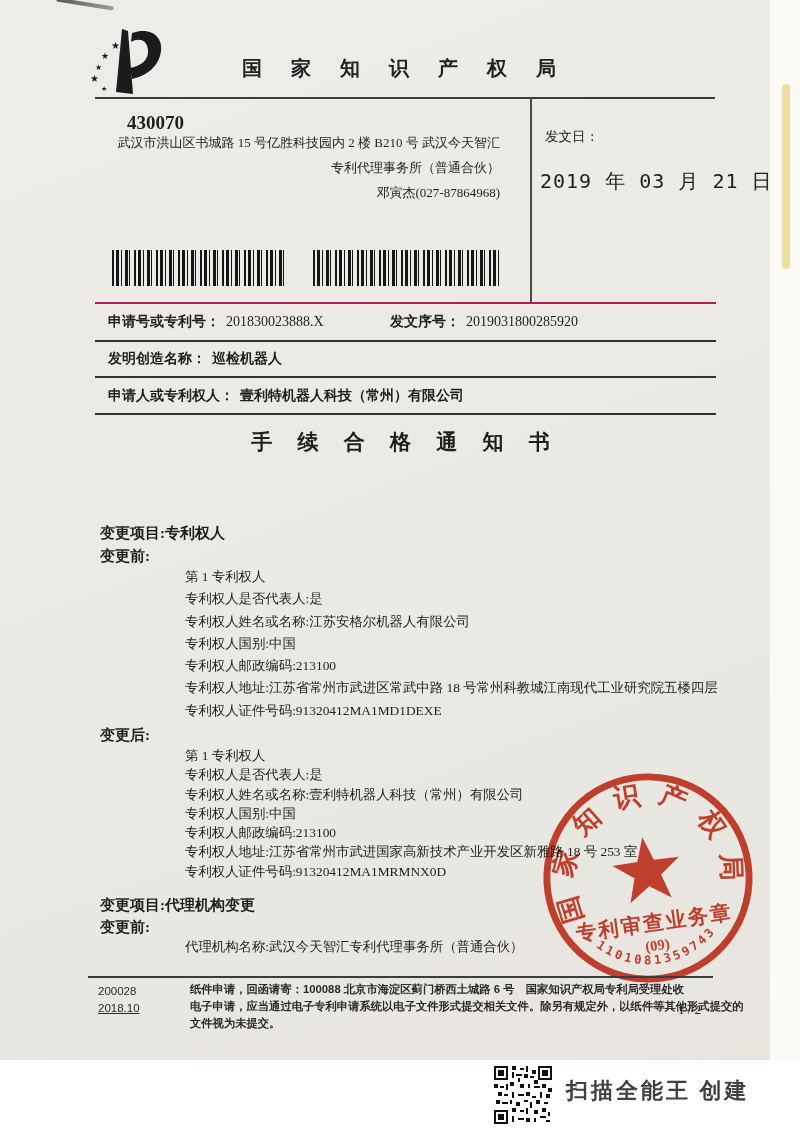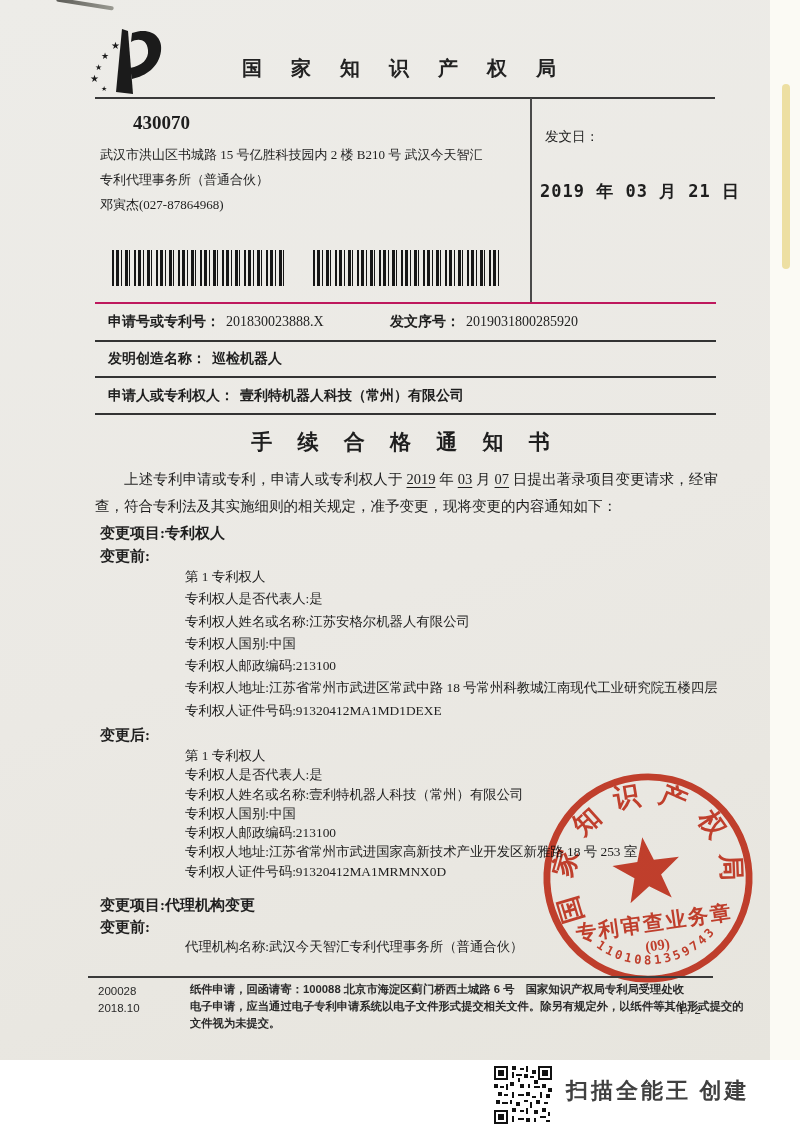--- a/index.html
+++ b/index.html
@@ -10,24 +10,24 @@
   .paper{position:absolute;left:0;top:0;width:770px;height:1060px;
          background:linear-gradient(160deg,#edece8 0%,#ebe9e4 55%,#e7e5de 100%);}
   .edge-right{position:absolute;left:770px;top:0;width:30px;height:1060px;background:#fbfaf4;}
   .edge-yellow{position:absolute;left:782px;top:84px;width:8px;height:185px;background:#e8d687;opacity:.75;border-radius:4px;}
   .bottom-strip{position:absolute;left:0;top:1060px;width:800px;height:72px;background:#ffffff;}
   .staple{position:absolute;left:56px;top:2px;width:58px;height:4px;background:linear-gradient(90deg,#5c5c57,#9a9a92);border-radius:2px;transform:rotate(9deg);}
   
   .office-title{left:95px;top:55px;width:620px;text-align:center;font-size:20px;font-weight:700;letter-spacing:12px;color:#222;}
   .rule{background:#3a3a3a;height:2px;}
   .vline{position:absolute;left:530px;top:98px;width:2px;height:205px;background:#4a4a4a;}
-  .postcode{left:133px;top:112px;font-size:19px;font-weight:700;}
-  .addr{left:100px;top:142px;width:400px;text-align:left;font-size:13px;line-height:25px;white-space:nowrap;}
+  .postcode{left:127px;top:112px;font-size:19px;font-weight:700;}
+  .addr{left:100px;top:130px;width:400px;text-align:right;font-size:13px;line-height:25px;white-space:nowrap;}
   .dispatch-label{left:545px;top:128px;font-size:13.5px;}
-  .dispatch-date{left:540px;top:180px;font-size:17px;font-weight:700;font-family:"DejaVu Sans Mono",monospace;letter-spacing:1px;}
+  .dispatch-date{left:540px;top:168px;font-size:20px;font-weight:400;font-family:"DejaVu Sans Mono",monospace;letter-spacing:1px;}
   
   .barcode{position:absolute;top:250px;height:36px;
     background:repeating-linear-gradient(90deg,#161616 0 2px,transparent 2px 4px,#161616 4px 7px,transparent 7px 9px,#161616 9px 10px,transparent 10px 13px,#161616 13px 16px,transparent 16px 17px,#161616 17px 18px,transparent 18px 22px);}
   
   .info-table{left:95px;top:302px;width:621px;border-top:2px solid #be185d;}
   .info-row{position:relative;border-bottom:2px solid #333;padding-left:13px;display:flex;align-items:center;font-size:14px;}
   .lbl{font-weight:700;}
   .val{font-weight:400;margin-left:6px;}
   .val2group{position:absolute;left:295px;top:0;height:100%;display:flex;align-items:center;}
   
@@ -100,23 +100,20 @@
       <span class="lbl">发明创造名称：</span>
       <span class="val" style="font-weight:600;">巡检机器人</span>
     </div>
     <div class="info-row" style="height:35px;">
       <span class="lbl">申请人或专利权人：</span>
       <span class="val" style="font-weight:600;">壹利特机器人科技（常州）有限公司</span>
     </div>
   </div>
 
   <div class="abs notice-title">手 续 合 格 通 知 书</div>
-  <div class="abs body-par">
-    <span>上述专利申请或专利，申请人或专利权人于 </span><span class="u">2019</span><span> 年 </span><span class="u">03</span><span> 月 </span><span class="u">07</span><span> 日提出著录项目变更请求，经审查，符合专利法及其实施细则的相关规定，准予变更，现将变更的内容通知如下：</span>
-  </div>
 
   <div class="abs chg-label" style="left:100px;top:524px;">变更项目:专利权人</div>
   <div class="abs chg-label" style="left:100px;top:547px;">变更前:</div>
   <div class="abs chg-block lh22" style="left:185px;top:566px;">
     <div>第 1 专利权人</div>
     <div>专利权人是否代表人:是</div>
     <div>专利权人姓名或名称:江苏安格尔机器人有限公司</div>
     <div>专利权人国别:中国</div>
     <div>专利权人邮政编码:213100</div>
     <div>专利权人地址:江苏省常州市武进区常武中路 18 号常州科教城江南现代工业研究院五楼四层</div>
@@ -151,21 +148,21 @@
       <text x="110" y="163" text-anchor="middle" font-size="21" font-weight="bold" fill="#cf3722" letter-spacing="2" font-family="Liberation Serif,serif">专利审查业务章</text>
       <text x="110" y="184" text-anchor="middle" font-size="15" font-weight="bold" fill="#cf3722" font-family="Liberation Serif,serif">(09)</text>
       <text font-size="12.5" font-weight="bold" fill="#cf3722" letter-spacing="3" font-family="DejaVu Sans Mono,monospace">
         <textPath href="#arcBottom">1101081359743</textPath>
       </text>
     </svg>
   </div>
 
   <div class="abs rule" style="left:88px;top:976px;width:625px;"></div>
   <div class="abs form-meta" style="left:98px;top:985px;">200028</div>
-  <div class="abs form-meta" style="left:98px;top:1002px;">2018.10</div>
+  <div class="abs form-meta" style="left:98px;top:1002px;text-decoration:underline;">2018.10</div>
   <div class="abs foot-line" style="left:190px;top:982px;">纸件申请，回函请寄：100088 北京市海淀区蓟门桥西土城路 6 号　国家知识产权局专利局受理处收</div>
   <div class="abs foot-line" style="left:190px;top:999px;">电子申请，应当通过电子专利申请系统以电子文件形式提交相关文件。除另有规定外，以纸件等其他形式提交的</div>
   <div class="abs foot-line" style="left:190px;top:1016px;">文件视为未提交。</div>
   <div class="abs page-ind">1 / 2</div>
 
   <div class="bottom-strip"></div>
   <div class="qr">
     <svg width="58" height="58" viewBox="0 0 29 29" shape-rendering="crispEdges">
       <path fill="#111" d="M0,0h7v7h-7z M22,0h7v7h-7z M0,22h7v7h-7z"></path>
       <path fill="#fff" d="M1,1h5v5h-5z M23,1h5v5h-5z M1,23h5v5h-5z"></path>

